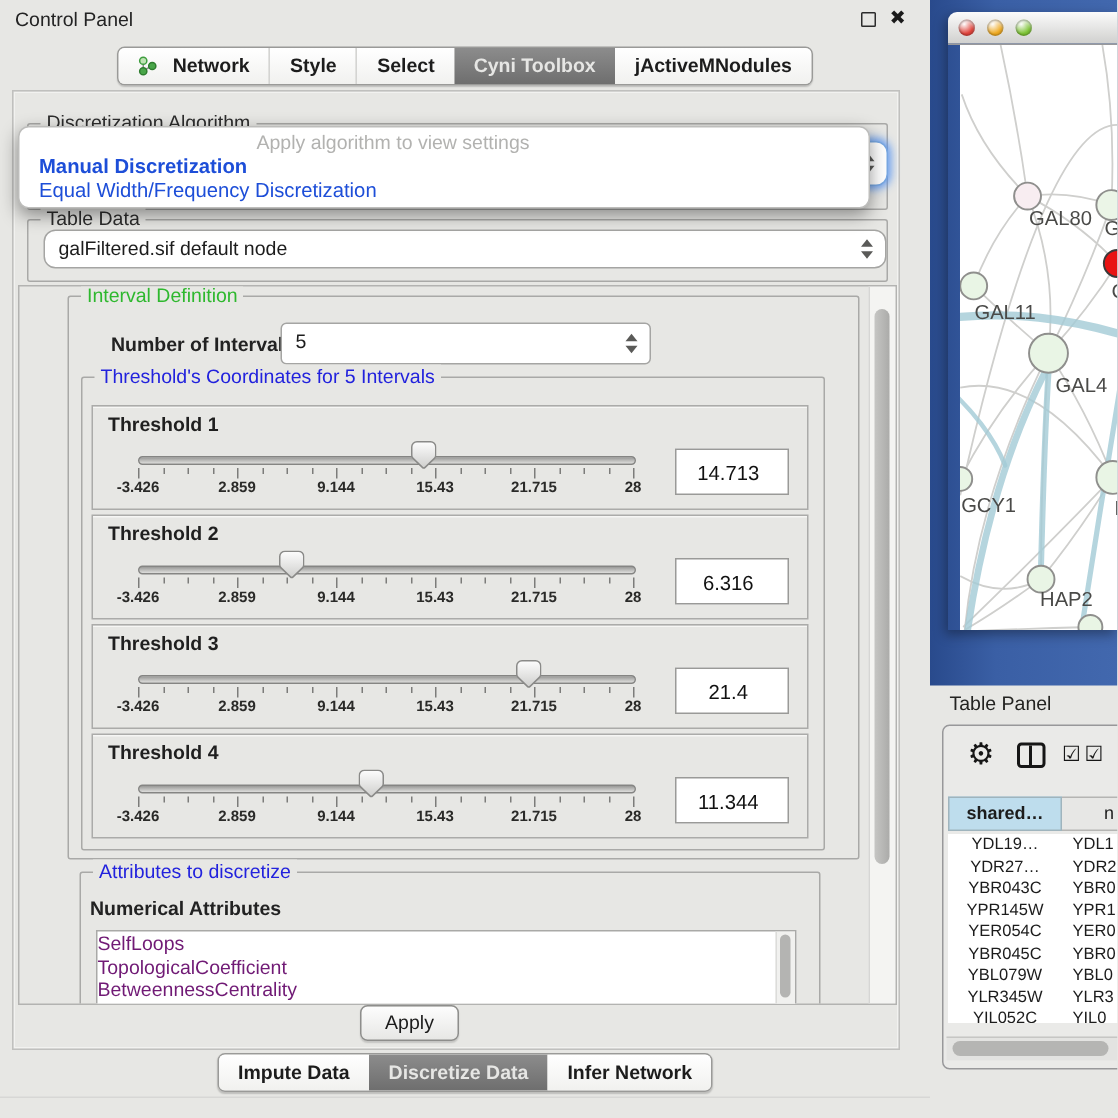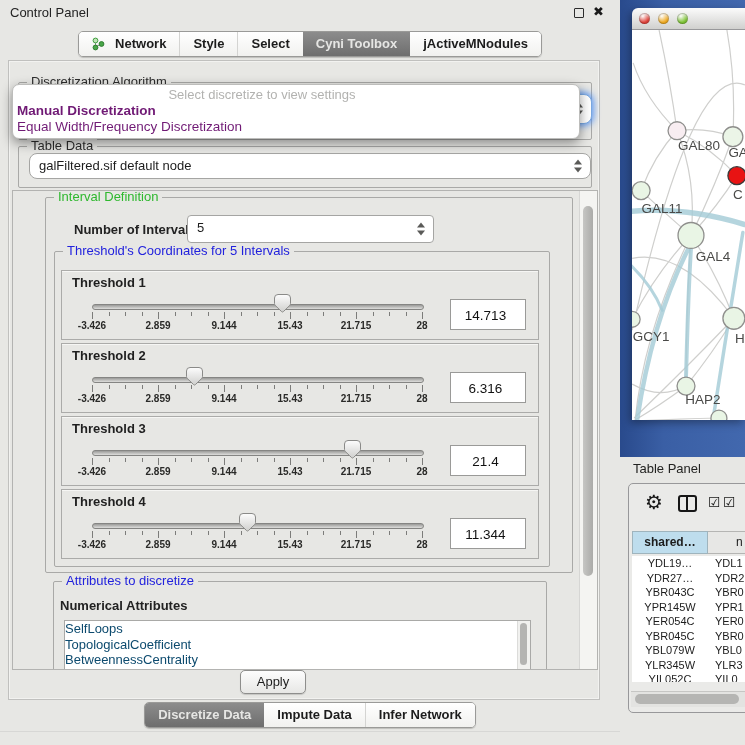--- a/index.html
+++ b/index.html
@@ -41,21 +41,21 @@
   .arrows::after{content:"";position:absolute;left:0;bottom:0;border-left:4.5px solid transparent;
                  border-right:4.5px solid transparent;border-top:5px solid #5a5a58;}
 
   .combo-algo{left:28px;top:94px;width:562px;height:28px;
               box-shadow:0 0 6px 2px rgba(80,145,245,.85);border-color:#79a8e2;}
 
   .popup{left:12px;top:84px;width:566px;border:1px solid #bdbdbb;border-radius:7px;background:#fff;
          box-shadow:0 4px 12px rgba(0,0,0,.42);padding:2px 0 3px 0;z-index:30;}
   .popup-hint{height:16px;line-height:16px;text-align:center;padding-right:68px;
               color:#b2b2b0;font-size:13px;}
-  .popup-opt{height:16px;line-height:16px;padding-left:4px;font-size:13.5px;color:#701a75;}
+  .popup-opt{height:16px;line-height:16px;padding-left:13px;font-size:13.5px;color:#1d4ed8;}
   .popup-opt.selected{font-weight:bold;}
 
   .scrollpane{left:12px;top:190px;width:584px;height:478px;border:1px solid #b3b3b1;
               overflow:hidden;background:#e7e7e4;}
   .vscroll{position:absolute;left:566px;top:0;width:17px;height:478px;background:#f4f4f2;
            border-left:1px solid #d6d6d4;}
   .vscroll .thumb{position:absolute;left:3px;top:15px;width:10px;height:370px;border-radius:6px;
                   background:linear-gradient(90deg,#c6c6c4,#ababa9);}
   .lscroll{position:absolute;right:0;top:0;width:12px;height:100%;background:#f1f1ef;
            border-left:1px solid #dcdcda;}
@@ -79,38 +79,38 @@
            color:#2a2a28;white-space:nowrap;}
   .thr-thumb{position:absolute;top:23px;width:17px;height:19px;}
   .thr-value{position:absolute;left:388px;top:28px;width:76px;height:31px;background:#fff;
              border:1px solid #9a9a98;font-size:13.5px;text-align:center;line-height:31px;
              padding-right:5px;box-sizing:border-box;color:#111;}
 
   .grp-attrs{left:40px;top:390px;width:492px;height:110px;}
   .attrs-label{left:6px;top:16px;font-size:13px;font-weight:bold;color:#222;}
   .attr-list{left:10px;top:38px;width:465px;height:62px;background:#fff;border:1px solid #a9a9a7;
              overflow:hidden;}
-  .attr-item{height:15.5px;line-height:15.5px;font-size:13px;color:#0c4a6e;}
+  .attr-item{height:15.5px;line-height:15.5px;font-size:13px;color:#701a75;}
 
   .apply-btn{left:240px;top:670px;width:64px;height:22px;border:1px solid #8e8e8c;border-radius:5px;
              background:linear-gradient(#fdfdfd,#e7e7e5);font-size:13px;text-align:center;
              line-height:21px;box-shadow:0 1px 1px rgba(0,0,0,.15);}
 
   .bottom-line{left:0;top:731px;width:620px;height:1px;background:#d7d7d5;}
 
   
   .desktop{left:620px;top:0;width:125px;height:457px;
            background:linear-gradient(90deg,#294a8c 0,#3a5fa5 35%,#4268ae 100%);}
   .net-window{left:632px;top:8px;width:113px;height:412px;border-radius:6px 0 0 0;overflow:hidden;
               box-shadow:-2px 3px 8px rgba(0,0,0,.35);}
   .net-titlebar{height:21px;background:linear-gradient(#fbfbfb,#d0d0ce);border-bottom:1px solid #98989a;
                 display:flex;align-items:center;padding-left:7px;gap:8px;}
   .light{width:11px;height:11px;border-radius:50%;
          box-shadow:inset 0 0 1px 1px rgba(0,0,0,.25),inset 0 2px 2px rgba(255,255,255,.65);}
-  .net-canvas{position:relative;height:450px;background:#fff;}
+  .net-canvas{position:relative;height:450px;background:#fff;margin-left:8px;}
   .net-canvas svg{position:absolute;left:0;top:0;}
 
   .table-panel-title{left:633px;top:461px;font-size:13px;color:#232321;}
   .table-window{left:628px;top:483px;width:120px;height:228px;background:#eaeae8;
                 border:1px solid #98989a;border-radius:5px 0 0 5px;}
   .gear{position:absolute;left:16px;top:6px;font-size:20px;color:#161616;}
   .colicon{position:absolute;left:49px;top:11px;width:15px;height:13px;border:2px solid #161616;border-radius:3px;}
   .colicon::after{content:"";position:absolute;left:6px;top:0;width:2px;height:13px;background:#161616;}
   .check{position:absolute;top:10px;font-size:14px;color:#161616;}
   .tw-header{position:absolute;left:3px;top:47px;right:0;height:23px;display:flex;font-size:12px;}
@@ -187,21 +187,21 @@
 
   <div class="abs titled" style="left:18px;top:146px;width:572px;height:40px">
     <span class="legend t-black">Table Data</span>
     <div class="combo" style="position:absolute;left:10px;top:6px;width:562px;height:26px;box-sizing:border-box">
       <span class="val">galFiltered.sif default node</span>
       <span class="arrows"></span>
     </div>
   </div>
 
   <div class="abs popup">
-    <div class="popup-hint">Select discretize to view settings</div>
+    <div class="popup-hint">Apply algorithm to view settings</div>
     <div id="popup-options">
         <div class="popup-opt selected">Manual Discretization</div>
         <div class="popup-opt">Equal Width/Frequency Discretization</div>
       </div>
   </div>
 
   <div class="abs scrollpane">
 
     <div class="abs titled grp-interval">
       <span class="legend t-green">Interval Definition</span>
@@ -382,25 +382,25 @@
 
     <div class="vscroll">
       <div class="thumb"></div>
     </div>
   </div>
 
   <div class="abs apply-btn">Apply</div>
 
   <div class="abs tabbar" style="top:702px">
     <div class="tabgroup" id="bottom-tabs">
+        <div class="tab">
+          <span>Impute Data</span>
+        </div>
         <div class="tab selected">
           <span>Discretize Data</span>
-        </div>
-        <div class="tab">
-          <span>Impute Data</span>
         </div>
         <div class="tab">
           <span>Infer Network</span>
         </div>
       </div>
   </div>
   <div class="abs bottom-line"></div>
 
   <div class="abs desktop"></div>
   <div class="abs net-window">

